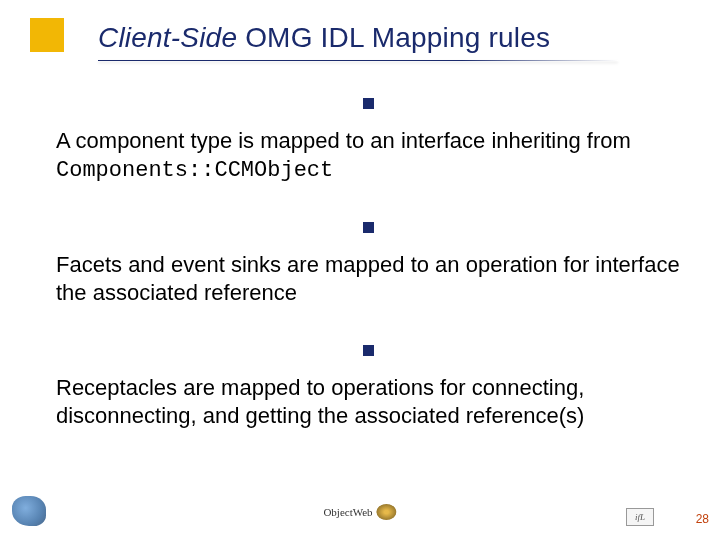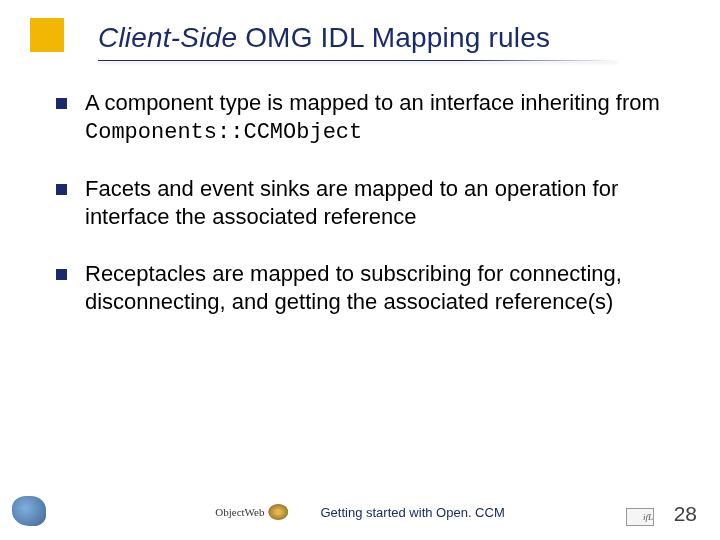--- a/index.html
+++ b/index.html
@@ -43,23 +43,24 @@
     height: 1px;
     background: linear-gradient(to right, #1a2a6c 0%, #1a2a6c 70%, rgba(26,42,108,0) 100%);
     box-shadow: 0 2px 3px rgba(0,0,0,0.15);
     width: 520px;
   }
   .content {
     padding: 28px 40px 0 56px;
   }
   .bullet-item {
     display: flex;
-    align-items: flex-start;
+    align-items: center;
     gap: 18px;
     margin-bottom: 28px;
+    flex-direction: column;
   }
   .bullet-marker {
     width: 11px;
     height: 11px;
     background: #1a2a6c;
     flex: 0 0 11px;
     margin-top: 9px;
   }
   .bullet-text {
     font-size: 22px;
@@ -124,30 +125,30 @@
     right: 66px;
     bottom: 4px;
     width: 28px;
     height: 18px;
     border: 1px solid #999;
     background: #f5f5f5;
     font-size: 9px;
     font-style: italic;
     display: flex;
     align-items: center;
-    justify-content: flex-end;
+    justify-content: center;
     color: #555;
     font-family: Georgia, serif;
   }
   .page-num {
     position: absolute;
-    right: 23px;
+    right: 11px;
     bottom: 4px;
-    font-size: 21px;
-    color: #404040;
+    font-size: 12px;
+    color: #c2410c;
   }
 </style>
 </head>
 <body>
 
 <div class="slide">
 
   <div class="title-area">
     <div class="accent-box"></div>
     <h1 class="title-text">
@@ -168,37 +169,36 @@
     <div class="bullet-item">
       <div class="bullet-marker"></div>
       <div class="bullet-text">
         <span>Facets and event sinks are mapped to an operation for interface the associated reference</span>
       </div>
     </div>
 
     <div class="bullet-item">
       <div class="bullet-marker"></div>
       <div class="bullet-text">
-        <span>Receptacles are mapped to subscribing for connecting, disconnecting, and getting the associated reference(s)</span>
+        <span>Receptacles are mapped to operations for connecting, disconnecting, and getting the associated reference(s)</span>
       </div>
     </div>
 
 
   </div>
 
   <div class="footer">
     <div class="footer-logo-left">
       <div class="blob"></div>
     </div>
     <div class="footer-center">
       <div class="objectweb-logo">
         <span>ObjectWeb</span>
         <div class="ow-icon"></div>
       </div>
-      <span class="footer-text">Getting started with Open. CCM</span>
     </div>
     <div class="footer-right1">
       <span>ifL</span>
     </div>
     <div class="page-num">28</div>
   </div>
 
 </div>
 
 </body></html>

